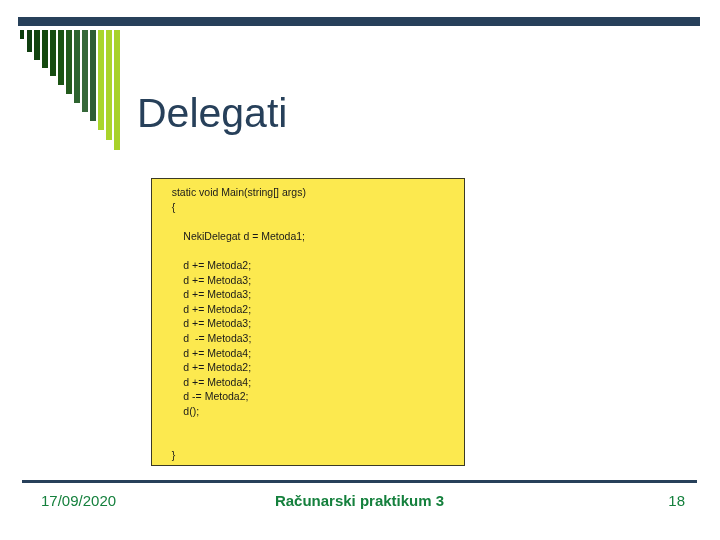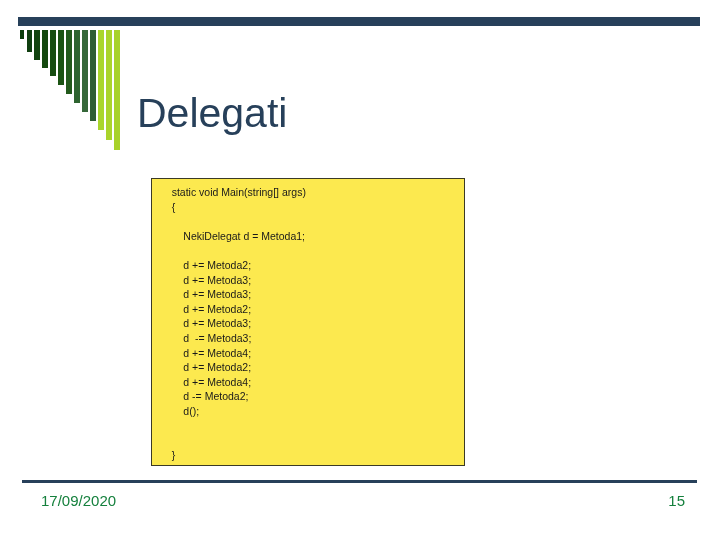--- a/index.html
+++ b/index.html
@@ -169,16 +169,17 @@
 
 
     }
 }</pre>
   </div>
 
   <div id="footer-rule" style="background: rgb(39, 64, 90);"></div>
 
   <div id="footer" style="color: #15803d;">
     <span id="footer-date">17/09/2020</span>
-    <span id="footer-page">15</span>
+    <span id="footer-subject">Računarski praktikum 3</span>
+    <span id="footer-page">18</span>
   </div>
 
 </div>
 
 </body></html>

